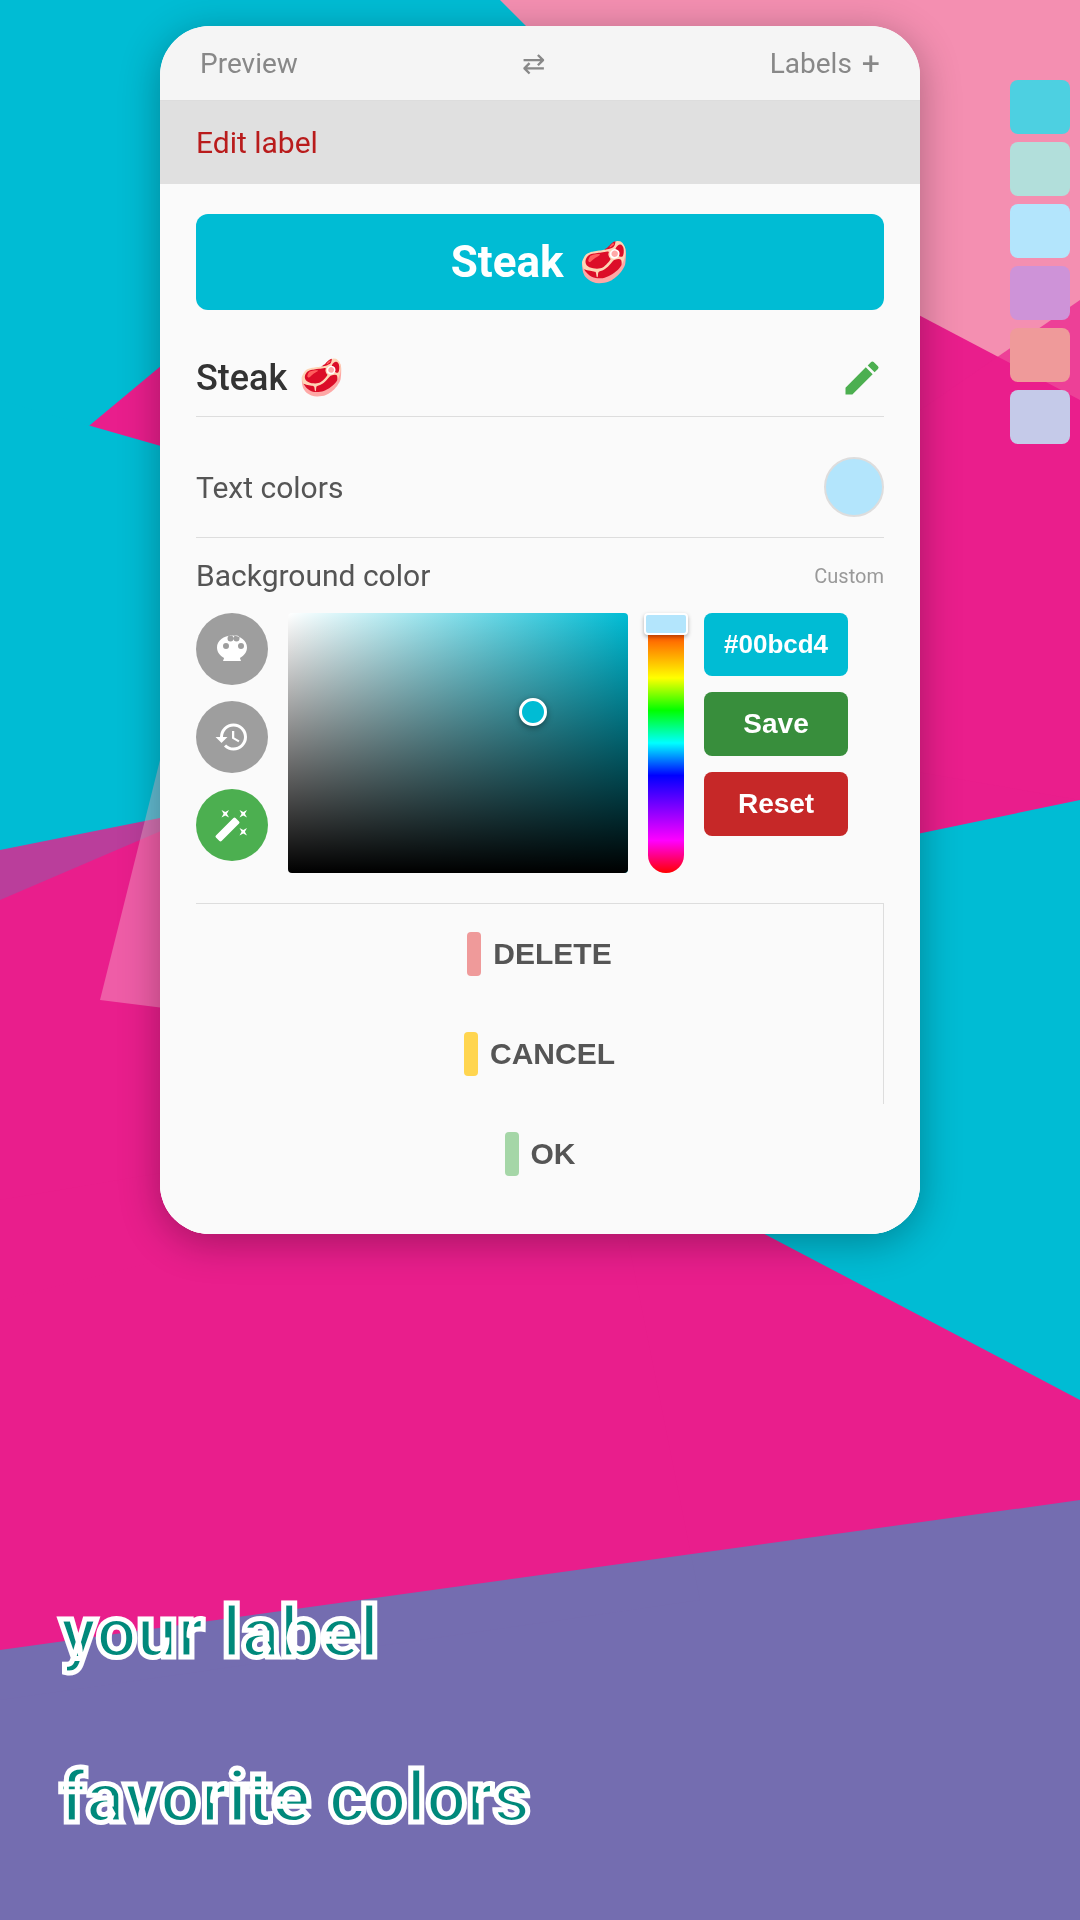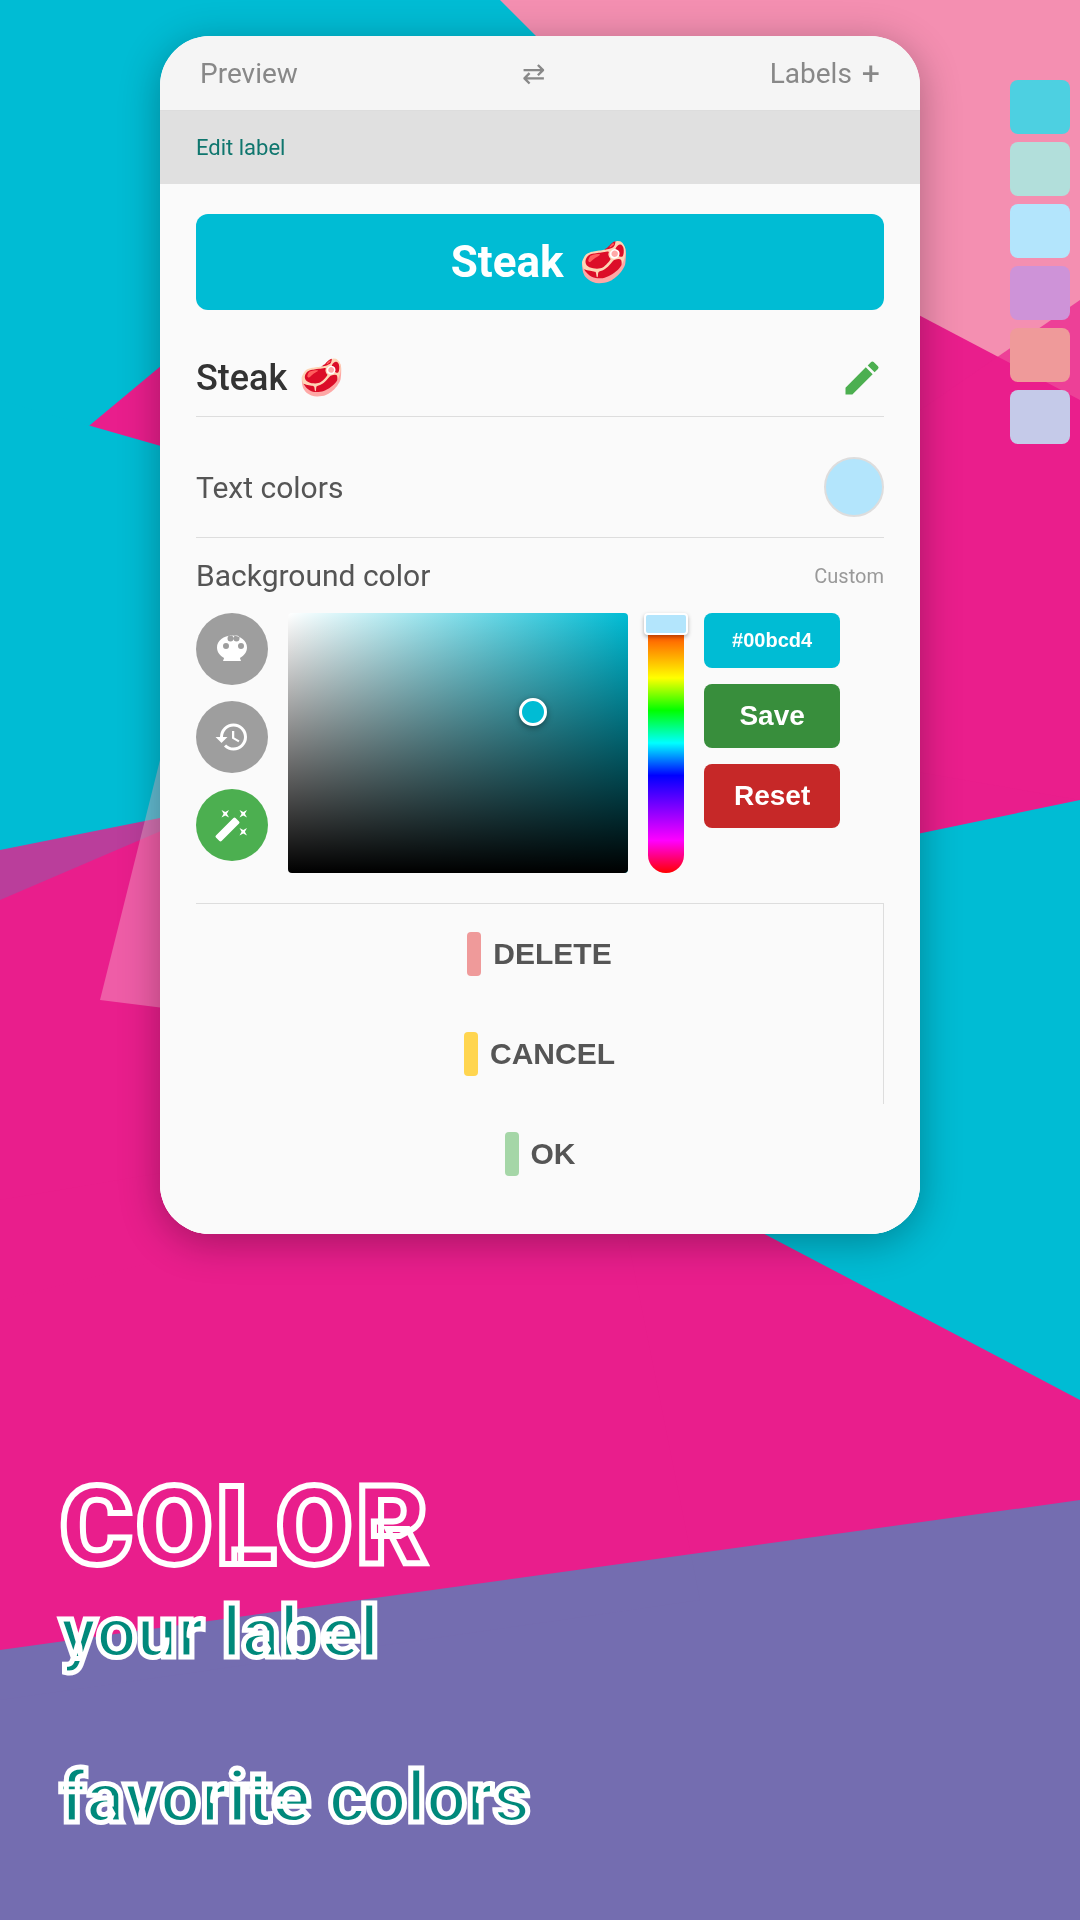--- a/index.html
+++ b/index.html
@@ -18,21 +18,21 @@
       position: absolute;
       inset: 0;
       width: 1080px;
       height: 1920px;
       overflow: hidden;
     }
 
     
     .phone-wrapper {
       position: absolute;
-      top: 16px;
+      top: 6px;
       left: 50%;
       transform: translateX(-50%);
       width: 900px;
       display: flex;
       justify-content: center;
       align-items: flex-start;
     }
 
     .phone {
       width: 760px;
@@ -67,22 +67,22 @@
       margin: 0;
       padding: 0;
     }
 
     .dialog-header {
       background: #e0e0e0;
       padding: 24px 36px;
     }
 
     .dialog-title {
-      font-size: 22px;
-      color: #0f766e;
+      font-size: 30px;
+      color: #b91c1c;
       font-weight: 400;
     }
 
     .dialog-body {
       padding: 30px 36px;
       background: #fafafa;
     }
 
     
     .label-preview {
@@ -262,21 +262,21 @@
     .color-controls {
       display: flex;
       flex-direction: column;
       gap: 16px;
       justify-content: flex-start;
     }
 
     .hex-input {
       background: #00bcd4;
       color: #fff;
-      font-size: 20px;
+      font-size: 26px;
       font-weight: bold;
       padding: 16px 20px;
       border-radius: 8px;
       text-align: center;
       border: none;
       cursor: pointer;
     }
 
     .save-btn {
       background: #388e3c;
@@ -534,19 +534,18 @@
 <div class="swatches-right">
   <div class="swatch" style="background:#4dd0e1;"></div>
   <div class="swatch" style="background:#b2dfdb;"></div>
   <div class="swatch" style="background:#b3e5fc;"></div>
   <div class="swatch" style="background:#ce93d8;"></div>
   <div class="swatch" style="background:#ef9a9a;"></div>
   <div class="swatch" style="background:#c5cae9;"></div>
 </div>
 
 <div class="promo-section">
-  <span class="promo-word-color">COLOR</span>
   <span class="promo-text">
     <span>your label</span><br>
     <br>
     <span>favorite colors</span>
   </span>
 </div>
 
 </body></html>

